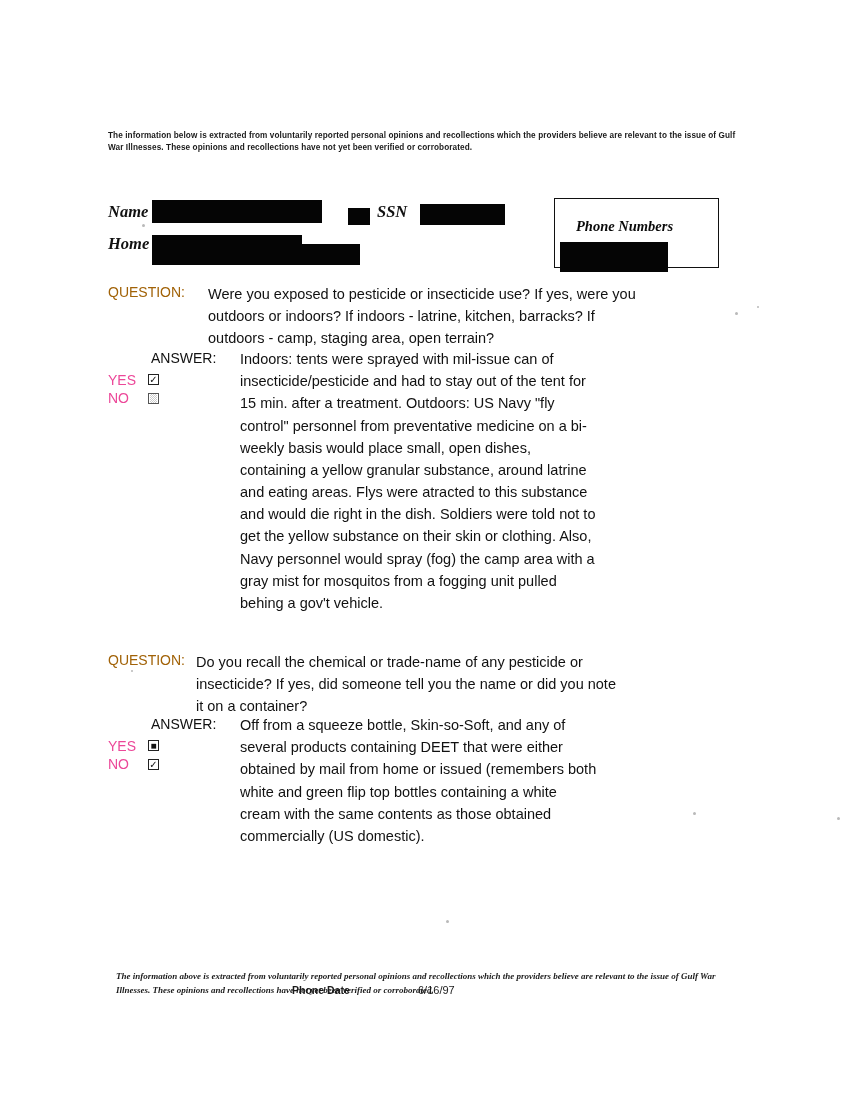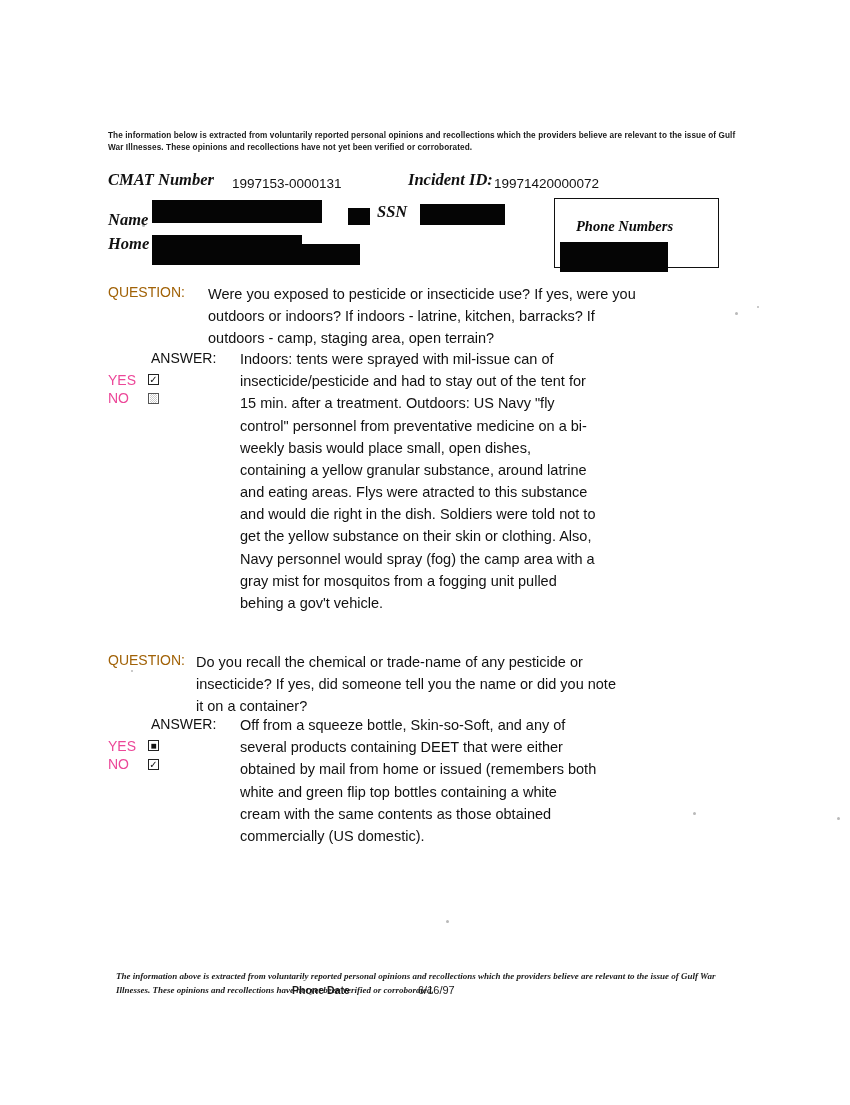--- a/index.html
+++ b/index.html
@@ -45,21 +45,21 @@
     font-family: "Liberation Sans", sans-serif;
     font-size: 13.5px;
     color: #111;
   }
 
   #cmat-label { position: absolute; left: 0; top: 0; }
   #cmat-value { position: absolute; left: 124px; top: 6px; }
   #incident-label { position: absolute; left: 300px; top: 0; }
   #incident-value { position: absolute; left: 386px; top: 6px; }
 
-  .name-row { position: absolute; left: 108px; top: 190px; margin-top: 8px; }
+  .name-row { position: absolute; left: 108px; top: 190px; }
   .home-row { position: absolute; left: 108px; top: 222px; }
 
   .redact { background: #050505; display: inline-block; vertical-align: middle; }
 
   .blk-name { position: absolute; left: 152px; top: 188px; width: 170px; height: 23px; }
   .blk-small { position: absolute; left: 348px; top: 196px; width: 22px; height: 17px; }
   .ssn-label { position: absolute; left: 377px; top: 190px; }
   .blk-ssn { position: absolute; left: 420px; top: 192px; width: 85px; height: 21px; }
 
   .blk-home { position: absolute; left: 152px; top: 223px; width: 150px; height: 22px; }
@@ -152,26 +152,20 @@
   <div class="speck" style="left:142px;top:212px;width:3px;height:3px;"></div>
   <div class="speck" style="left:735px;top:300px;width:3px;height:3px;"></div>
   <div class="speck" style="left:757px;top:294px;width:2px;height:2px;"></div>
   <div class="speck" style="left:693px;top:800px;width:3px;height:3px;"></div>
   <div class="speck" style="left:837px;top:805px;width:3px;height:3px;"></div>
   <div class="speck" style="left:446px;top:908px;width:3px;height:3px;"></div>
   <div class="speck" style="left:131px;top:658px;width:2px;height:2px;"></div>
 
   <div class="disclaimer-top">The information below is extracted from voluntarily reported personal opinions and recollections which the providers believe are relevant to the issue of Gulf War Illnesses.  These opinions and recollections have not yet been verified or corroborated.</div>
 
-  <div class="idrow">
-    <span class="lbl-italic" id="cmat-label">CMAT Number</span>
-    <span class="val-plain" id="cmat-value">1997153-0000131</span>
-    <span class="lbl-italic" id="incident-label">Incident ID:</span>
-    <span class="val-plain" id="incident-value">19971420000072</span>
-  </div>
 
   <span class="lbl-italic name-row">Name</span>
   <div class="redact blk-name"></div>
   <div class="redact blk-small"></div>
   <span class="lbl-italic ssn-label">SSN</span>
   <div class="redact blk-ssn"></div>
 
   <span class="lbl-italic home-row">Home</span>
   <div class="redact blk-home"></div>
   <div class="redact blk-home2"></div>

